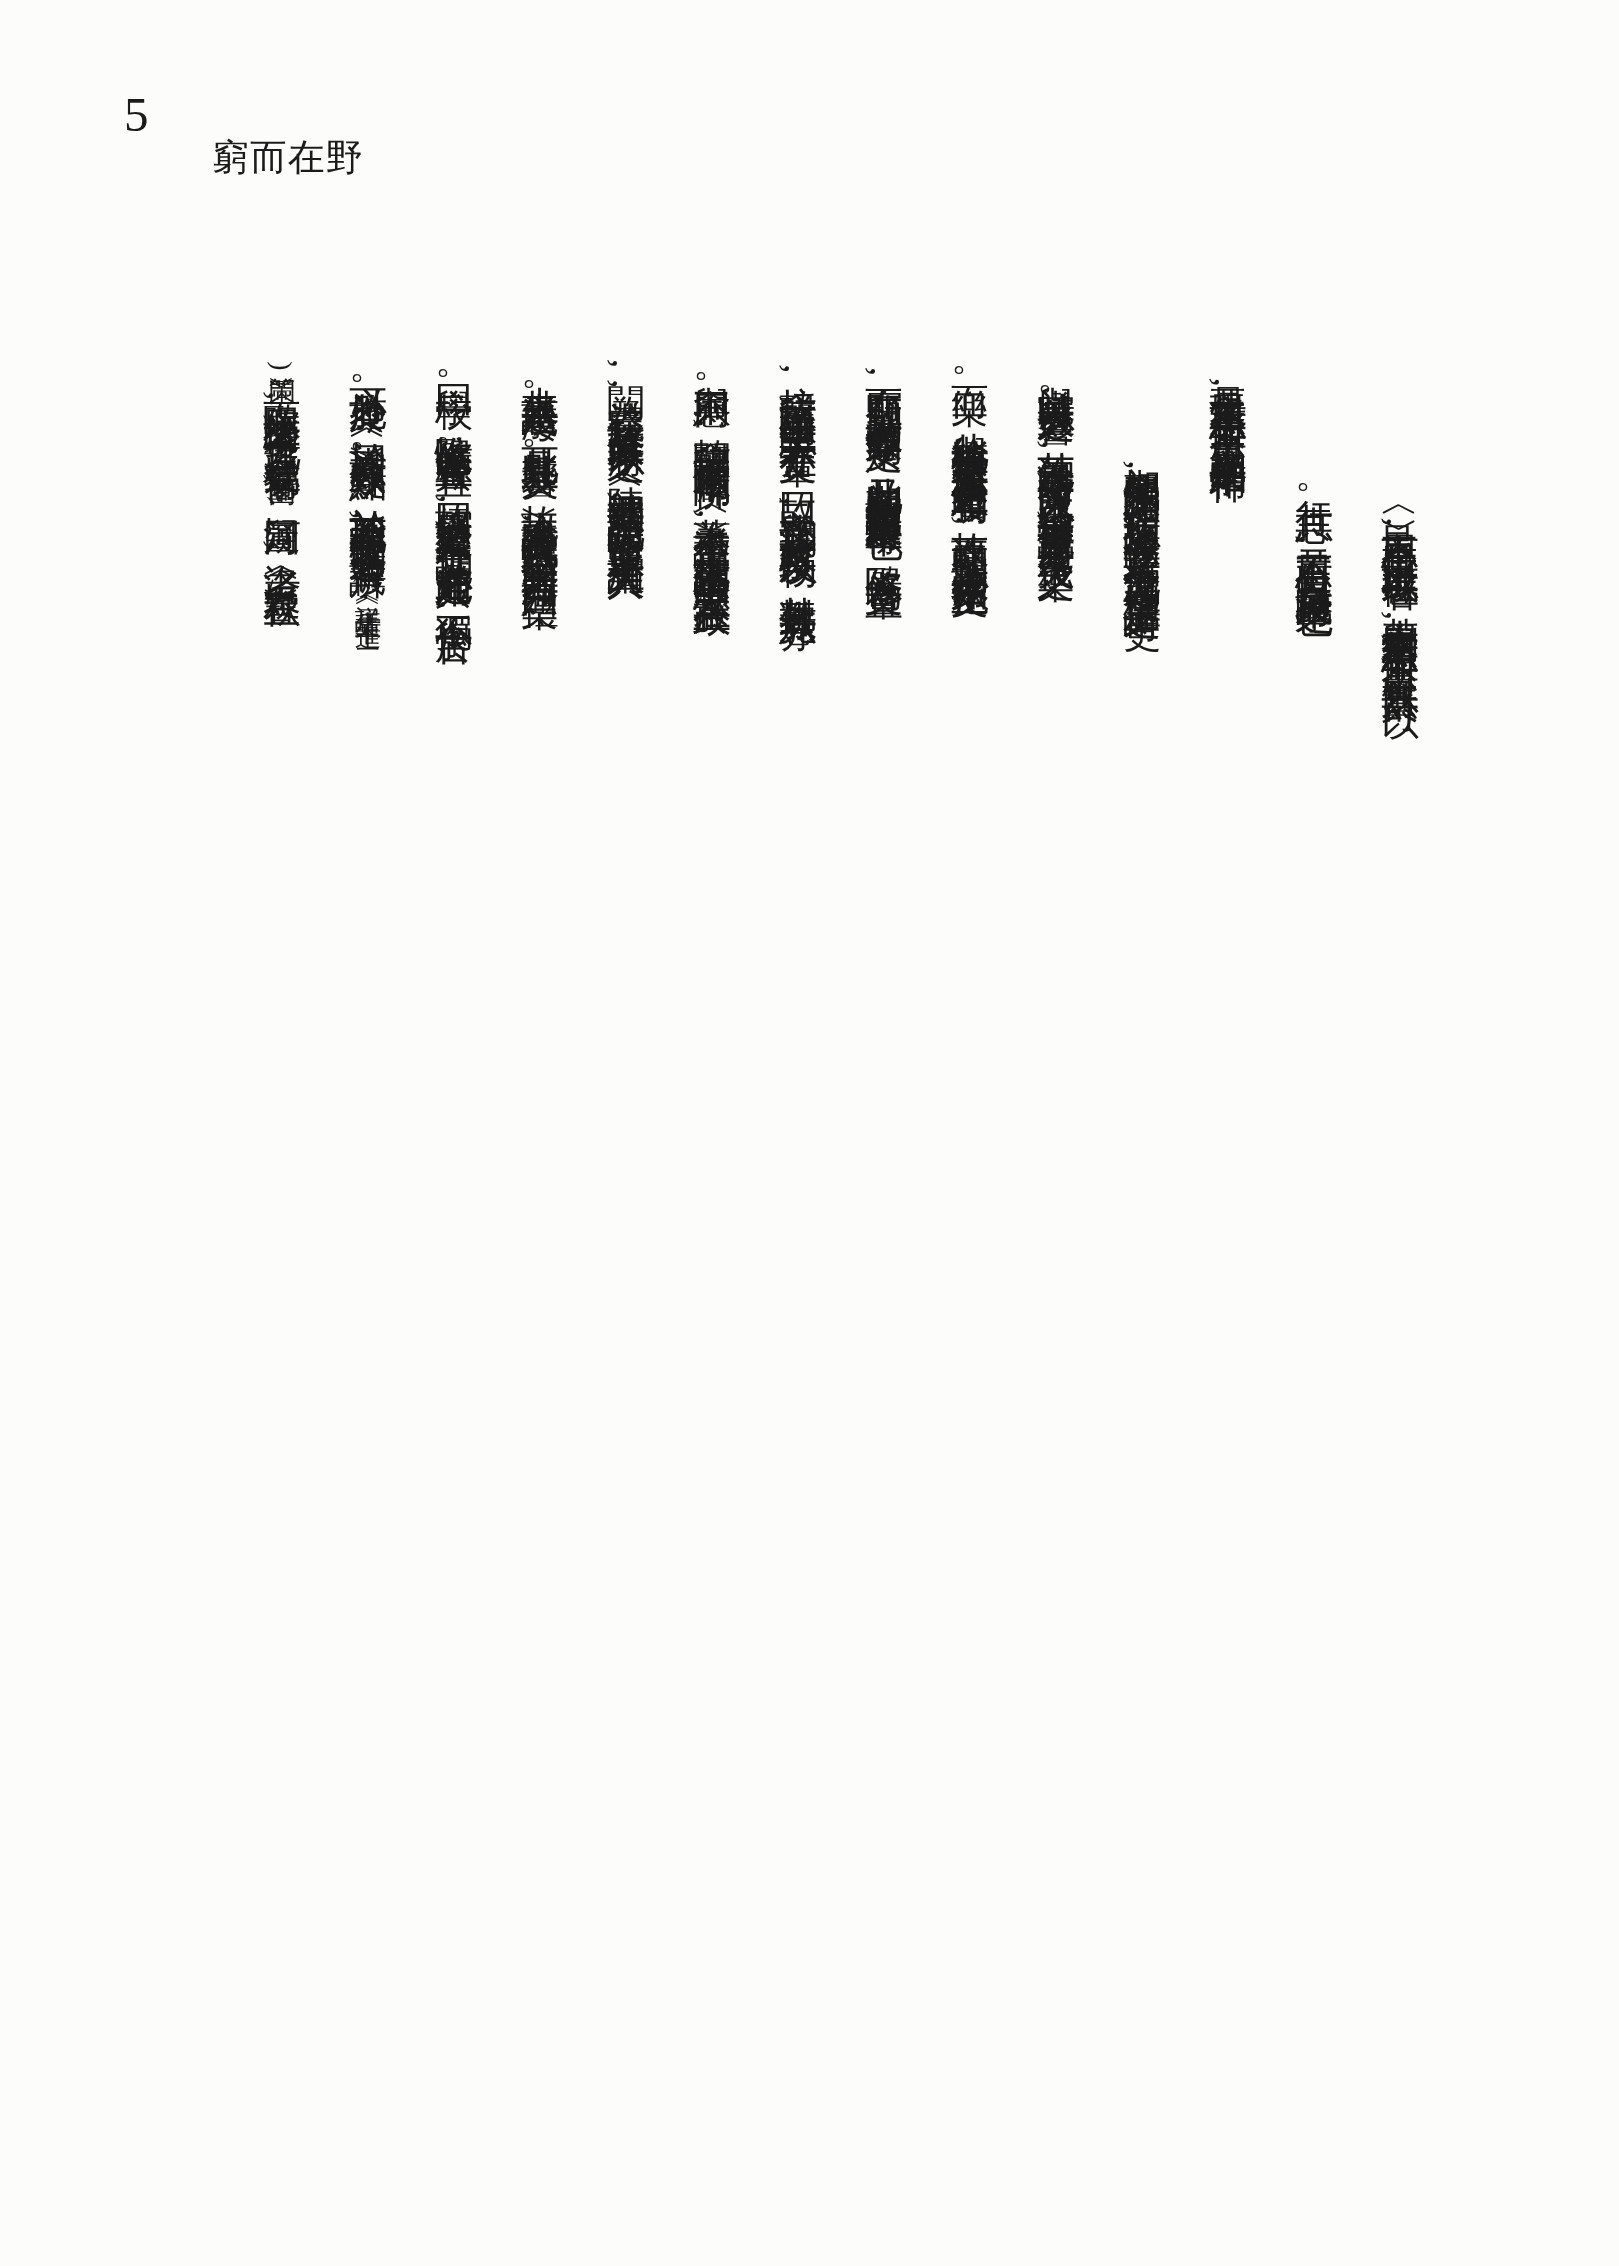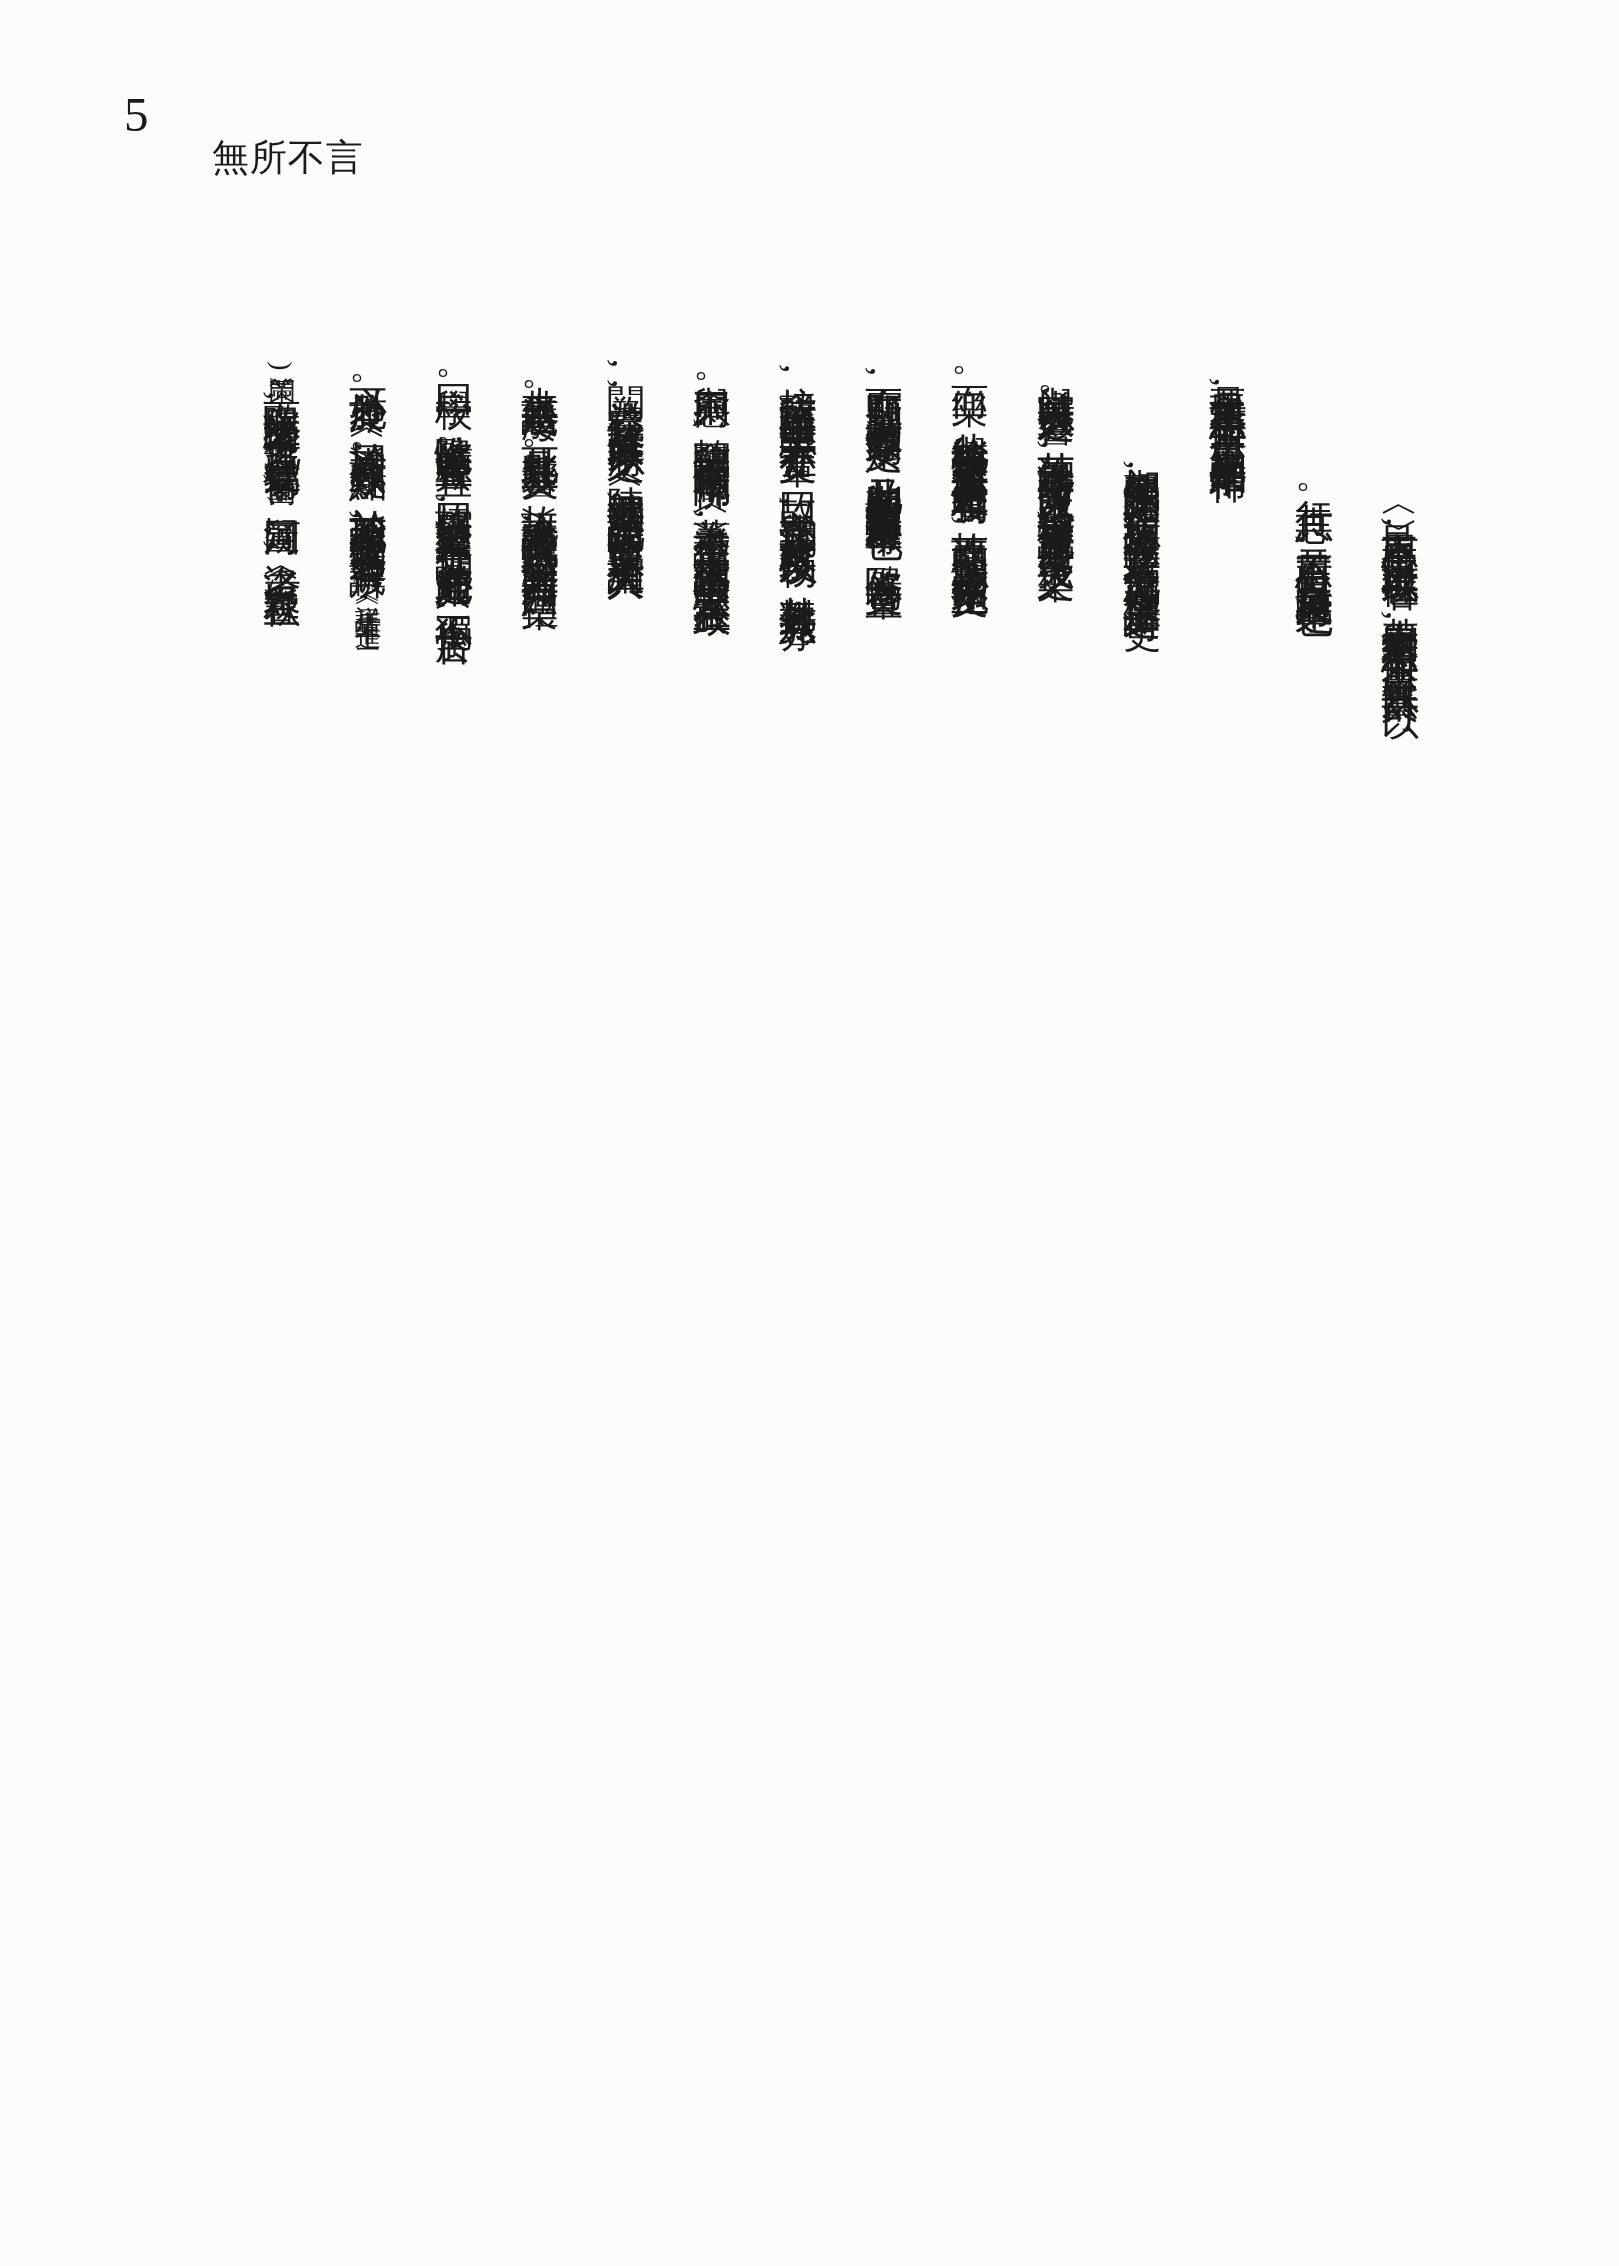--- a/index.html
+++ b/index.html
@@ -48,21 +48,21 @@
   .body-text .small {
     font-size: 26.5px;
     letter-spacing: 1.8px;
   }
 </style>
 </head>
 <body style="background: rgb(252, 252, 250); color: rgb(27, 27, 27);">
 
 <div class="page-number">5</div>
 
-<div class="running-header">無所不言</div>
+<div class="running-header">窮而在野</div>
 
 <div class="body-text">
     <div class="col" style="padding-top: 137px;"><span>〈艮〉言思不出其位,正以戒在位者。若夫學者則無所不思,無所不言,以其無責,可以</span></div>
     <div class="col" style="padding-top: 114px;"><span>行其志。若云思不出位,是自棄於淺陋之學也。</span></div>
     <div class="col"><span>是要主張無所不思,無所不言,正見初期的宋學精神。</span></div>
     <div class="col" style="padding-top: 80px;"><span>初期宋學氣派之開闊,如胡瑗之道德,歐陽修之文章,范仲淹之氣節,堪稱鼎足之三峙,更</span></div>
     <div class="col"><span>與當時以甚大之影響。范仲淹為秀才時,即以天下為己任,自稱當先天下之憂而憂,後天下之樂</span></div>
     <div class="col"><span>而樂。此與徐積言學者當無所不思無所不言之意正相發明。故達而在朝,則為大政治家如范文正。</span></div>
     <div class="col"><span>窮而在野,則為大教育家如胡安定。此乃初期宋學所謂明體達用之最要標準也。歐陽修為文章直</span></div>
     <div class="col"><span>接韓愈,而歐陽生平志事,亦不在文章。故曰:文學止於潤身,政事可以及物。其對佛教意見亦</span></div>

